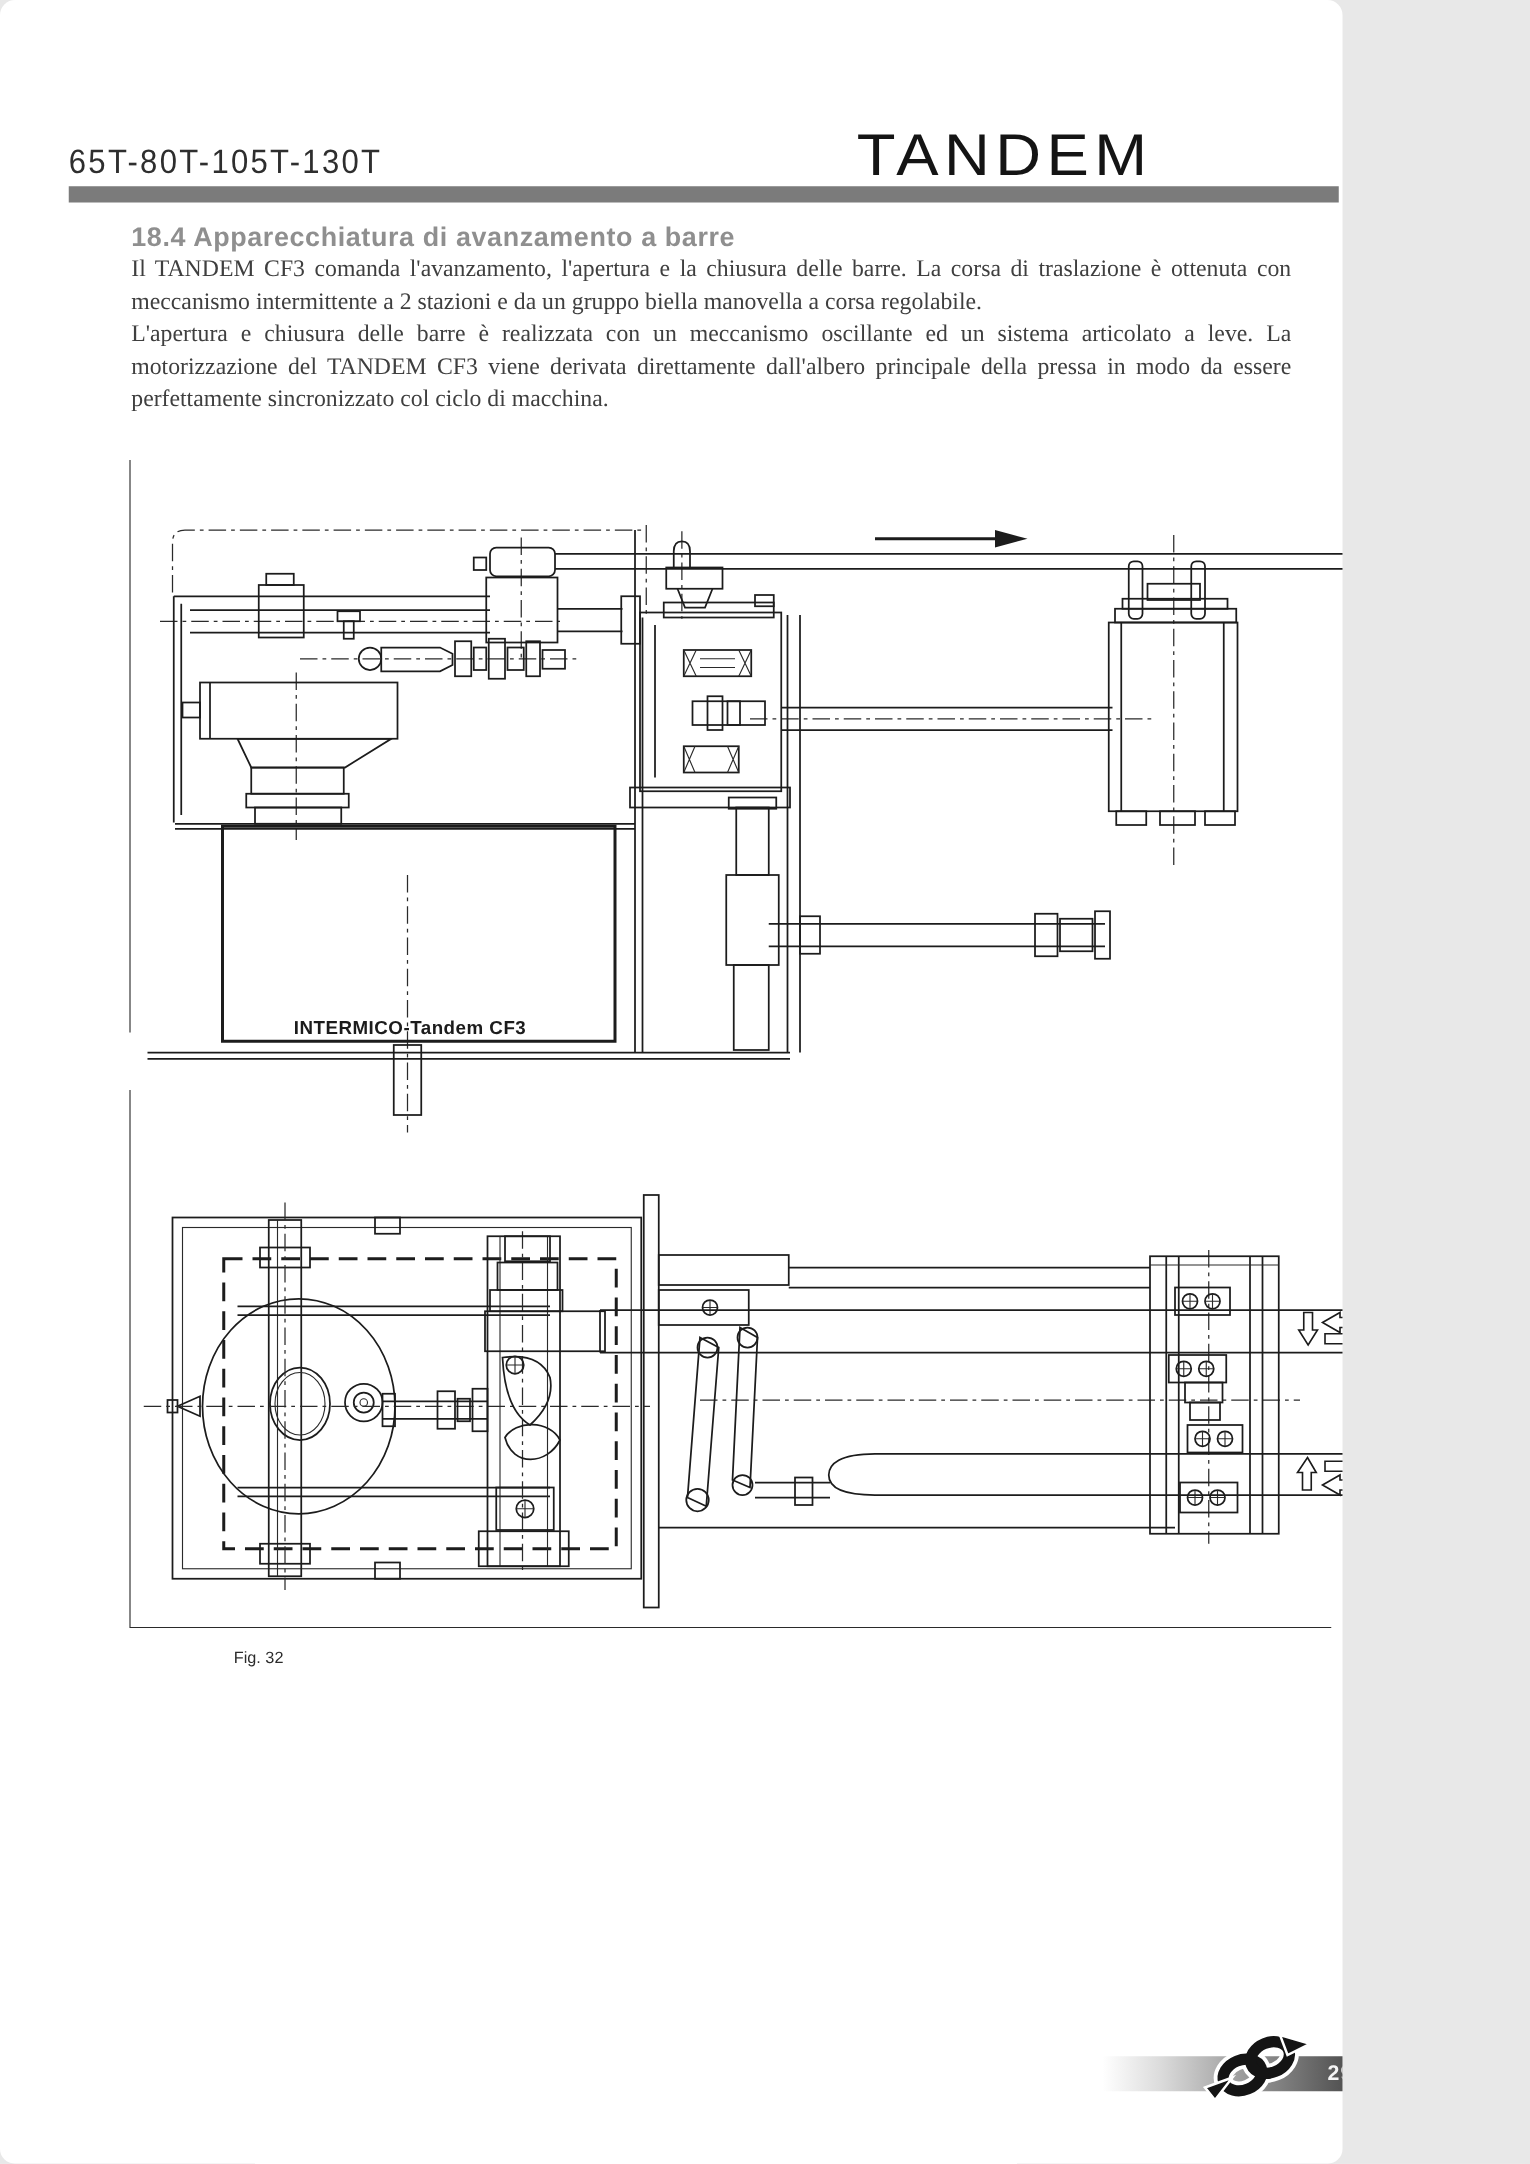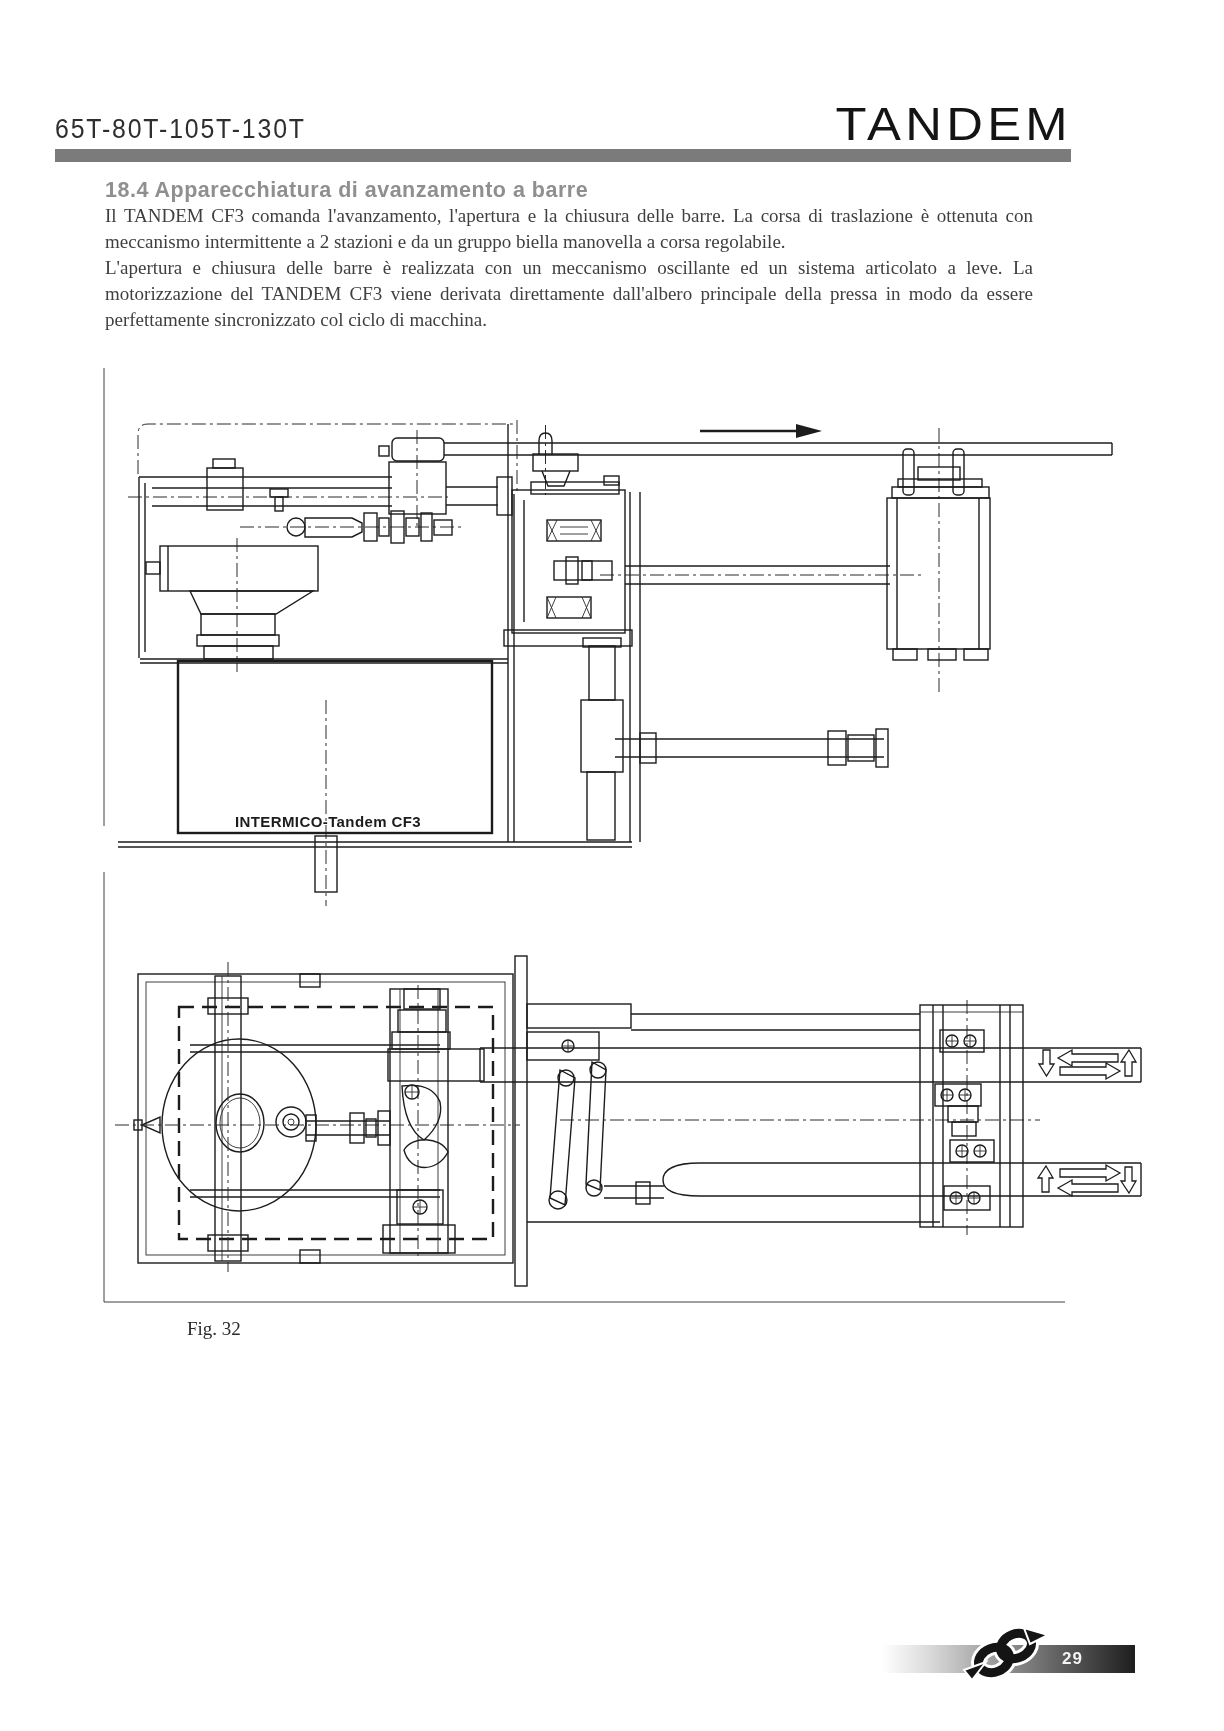--- a/index.html
+++ b/index.html
@@ -1,32 +1,32 @@
 <!DOCTYPE html>
 <html><head>
 <meta charset="utf-8">
 <style>
   html,body{margin:0;padding:0;background:#e8e8e8;}
-  #page{position:relative;width:1224px;height:1731px;background:#ffffff;
-        font-family:"Liberation Sans", sans-serif;overflow:hidden;}
+  #page{position:relative;width:1074px;height:1731px;background:#ffffff;
+        font-family:"Liberation Sans", sans-serif;overflow:hidden;border-radius:12px;}
   
   #models{position:absolute;left:55px;top:114px;font-size:27px;color:#2e2e2e;
           letter-spacing:2px;transform:scaleX(.92);transform-origin:left;}
   #brand{position:absolute;right:152px;top:96px;font-size:47px;color:#141414;
          letter-spacing:4px;transform:scaleX(1.08);transform-origin:right;font-weight:400;}
   #header-bar{position:absolute;left:55px;top:149px;width:1016px;height:13px;background:#7b7b7b;}
   
   #heading{position:absolute;left:105px;top:178px;font-size:21.5px;font-weight:bold;
            color:#8f8f8f;letter-spacing:.5px;}
   #bodytext{position:absolute;left:105px;top:203px;width:928px;font-size:19px;
             line-height:26px;color:#3f3f3f;}
   #bodytext p{margin:0;text-align:justify;font-family:Liberation Serif, serif;}
   
   svg{position:absolute;}
-  .cap{position:absolute;left:187px;top:1318px;font-size:19px;color:#2b2b2b;font-family:Liberation Serif, serif;}
+  .cap{position:absolute;left:187px;top:1318px;font-size:13px;color:#2b2b2b;}
   
   #footer-bar{position:absolute;left:882px;top:1645px;width:253px;height:28px;
      background:linear-gradient(to right,#ffffff 0%,#dcdcdc 18%,#9a9a9a 45%,#555555 75%,#1e1e1e 100%);}
   #page-num{position:absolute;left:1062px;top:1649px;width:34px;
      font-size:17px;font-weight:bold;color:#f4f4f4;letter-spacing:1px;}
   .ln{stroke:#1c1c1c;stroke-width:1.4;fill:none;}
   .thk{stroke:#1c1c1c;stroke-width:2.4;fill:none;}
   .thin{stroke:#2a2a2a;stroke-width:.9;fill:none;}
   .dd{stroke:#2a2a2a;stroke-width:1;fill:none;stroke-dasharray:14 4 3 4;}
   .dsh{stroke:#1c1c1c;stroke-width:2.4;fill:none;stroke-dasharray:15 8;}

